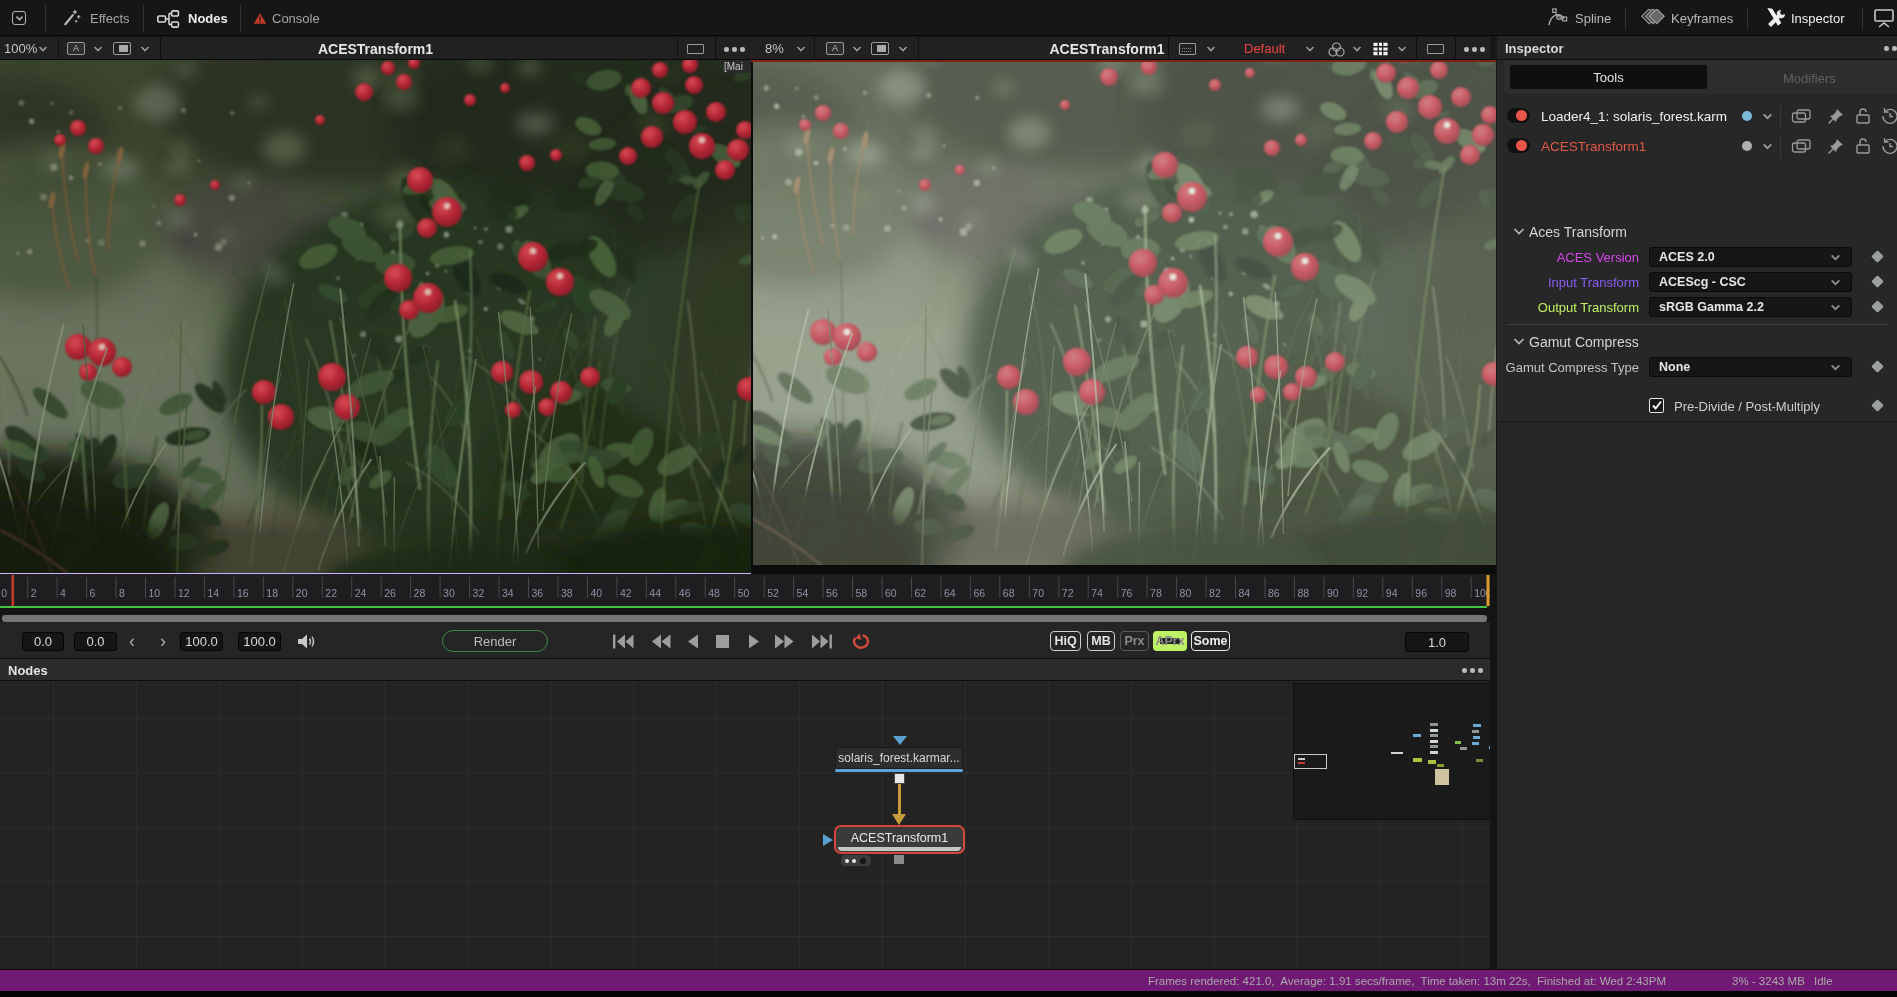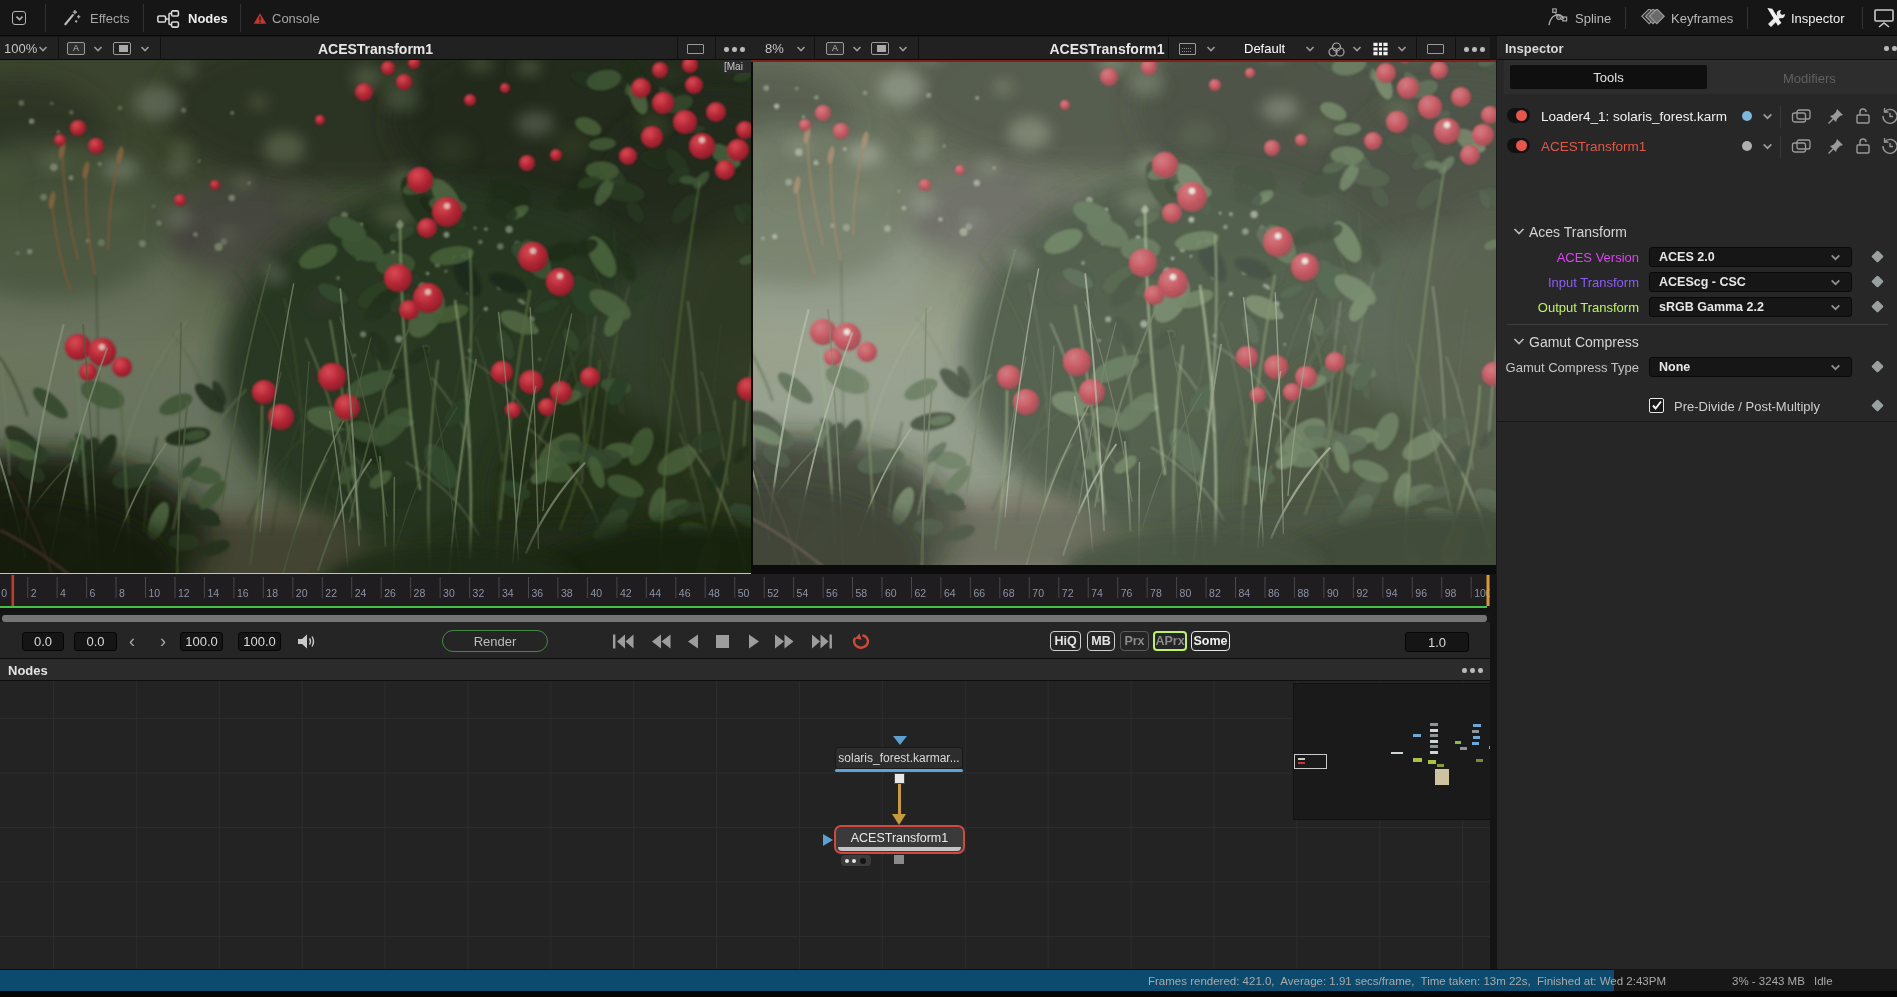--- a/index.html
+++ b/index.html
@@ -102,21 +102,21 @@
   </svg>
 <div class="abs" style="left:918px;top:37px;width:1px;height:23px;background:#111"></div>
 <div class="abs" style="left:751px;top:41px;font-size:14px;color:#e6e6e6;font-weight:700;white-space:nowrap;width:712px;text-align:center">ACESTransform1</div>
 <div class="abs" style="left:1168px;top:37px;width:1px;height:23px;background:#111"></div>
 <div class="abs" style="left:1179px;top:43px;width:17px;height:12px;border:1.3px solid #9a9a9a;border-radius:1px">
     <div class="abs" style="left:2px;top:4px;width:9px;height:4px;border-top:1.5px dotted #8a8a8a;border-bottom:1.5px dotted #8a8a8a"></div>
   </div>
 <svg class="abs" style="left:1206px;top:45px" width="10" height="8" viewBox="0 0 10 8">
     <path d="M1.5 2 L5 5.5 L8.5 2" stroke="#9a9a9a" stroke-width="1.6" fill="none"></path>
   </svg>
-<div class="abs" style="left:1244px;top:41px;font-size:13px;color:#ffffff;font-weight:400;white-space:nowrap;">Default</div>
+<div class="abs" style="left:1244px;top:41px;font-size:13px;color:#ef4444;font-weight:400;white-space:nowrap;">Default</div>
 <svg class="abs" style="left:1305px;top:45px" width="10" height="8" viewBox="0 0 10 8">
     <path d="M1.5 2 L5 5.5 L8.5 2" stroke="#9a9a9a" stroke-width="1.6" fill="none"></path>
   </svg>
 <svg class="abs" style="left:1327px;top:41px" width="19" height="17" viewBox="0 0 19 17">
     <g stroke="#a9a9a9" stroke-width="1.2" fill="none">
       <circle cx="9.5" cy="6" r="4"></circle>
       <circle cx="6" cy="11" r="4"></circle>
       <circle cx="13" cy="11" r="4"></circle>
     </g>
   </svg>
@@ -759,21 +759,21 @@
       <path d="M210.5 1.5 L218.5 8.5 L210.5 15.5 Z" fill="#9d9d9d"></path>
       <rect x="219.5" y="1.5" width="2.4" height="14" fill="#9d9d9d"></rect>
       <g>
         <path d="M252.5 2.2 a7 6.3 0 1 1 -7.2 2.5" stroke="#d04a3c" stroke-width="2.4" fill="none"></path>
         <path d="M251.5 6.8 l-6.3 -1.2 l4.3 -5 Z" fill="#d04a3c"></path>
       </g>
     </svg>
     <div class="abs" style="left:1050px;top:9px;width:31px;height:20px;border:1px solid #cfcfcf;border-radius:4px;color:#e3e3e3;font-size:12.5px;font-weight:600;display:flex;align-items:center;justify-content:center">HiQ</div>
     <div class="abs" style="left:1087px;top:9px;width:28px;height:20px;border:1px solid #cfcfcf;border-radius:4px;color:#e3e3e3;font-size:12.5px;font-weight:600;display:flex;align-items:center;justify-content:center">MB</div>
     <div class="abs" style="left:1120px;top:9px;width:29px;height:20px;border:1px solid #5a5a5a;border-radius:4px;color:#8a8a8a;font-size:12.5px;font-weight:600;display:flex;align-items:center;justify-content:center">Prx</div>
-    <div class="abs" style="left:1153px;top:9px;width:34px;height:20px;border:2px solid #bef264;border-radius:4px;color:#8a8a8a;font-size:12.5px;font-weight:600;display:flex;align-items:center;justify-content:center">APrx</div>
+    <div class="abs" style="left:1153px;top:9px;width:34px;height:20px;border:7px solid #bef264;border-radius:4px;color:#8a8a8a;font-size:12.5px;font-weight:600;display:flex;align-items:center;justify-content:center">APrx</div>
     <div class="abs" style="left:1191px;top:9px;width:39px;height:20px;border:1px solid #e8e8e8;border-radius:4px;color:#f0f0f0;font-size:12.5px;font-weight:600;display:flex;align-items:center;justify-content:center">Some</div>
     <div class="abs" style="left:1405px;top:10px;width:64px;height:20px;background:#151515;border:1px solid #060606;border-radius:3px;color:#d9d9d9;font-size:13px;display:flex;align-items:center;justify-content:center">1.0</div>
   </div>
 <div class="abs" style="left:0;top:659px;width:1490px;height:22px;background:#2b2b2b;border-bottom:1px solid #0e0e0e">
     <div class="abs" style="left:8px;top:4px;font-size:13px;color:#e3e3e3;font-weight:700;white-space:nowrap;">Nodes</div>
     <div class="abs" style="left:1462px;top:9px;width:4.5px;height:4.5px;border-radius:50%;background:#b9b9b9"></div>
     <div class="abs" style="left:1470px;top:9px;width:4.5px;height:4.5px;border-radius:50%;background:#b9b9b9"></div>
     <div class="abs" style="left:1478px;top:9px;width:4.5px;height:4.5px;border-radius:50%;background:#b9b9b9"></div>
   </div>
 <div class="abs" style="left:0;top:681px;width:1490px;height:288px;background:#232323;background-image:linear-gradient(to right,#2c2c2c 1px,transparent 1px),linear-gradient(to bottom,#2c2c2c 1px,transparent 1px);background-size:82.9px 54.5px;background-position:53px 37px">
@@ -814,21 +814,21 @@
       <div class="abs" style="left:178px;top:58px;width:7px;height:3px;background:#6aa9d8"></div>
       <div class="abs" style="left:182px;top:75px;width:7px;height:3px;background:#7a8a3a"></div>
       <div class="abs" style="left:195px;top:62px;width:7px;height:3px;background:#6aa9d8"></div>
       <div class="abs" style="left:141px;top:85px;width:14px;height:16px;background:#cfc2a0"></div>
       <div class="abs" style="left:0;top:70px;width:33px;height:15px;border:1px solid #c9c9c9">
         <div class="abs" style="left:3px;top:3px;width:7px;height:2px;background:#c9c9c9"></div>
         <div class="abs" style="left:3px;top:7px;width:7px;height:2px;background:#c0392b"></div>
       </div>
     </div>
   </div>
-<div class="abs" style="left:0;top:969px;width:1614px;height:22px;background:#0c4a6e;border-top:1px solid #0c0c0c">
+<div class="abs" style="left:0;top:969px;width:1897px;height:22px;background:#701a75;border-top:1px solid #0c0c0c">
     <div class="abs" style="left:1148px;top:5px;font-size:11.5px;color:#a9a9a9;font-weight:400;white-space:nowrap;">Frames rendered: 421.0,&nbsp; Average: 1.91 secs/frame,&nbsp; Time taken: 13m 22s,&nbsp; Finished at: Wed 2:43PM</div>
     <div class="abs" style="left:1732px;top:5px;font-size:11.5px;color:#a9a9a9;font-weight:400;white-space:nowrap;">3% - 3243 MB</div>
     <div class="abs" style="left:1814px;top:5px;font-size:11.5px;color:#a9a9a9;font-weight:400;white-space:nowrap;">Idle</div>
   </div>
 <div class="abs" style="left:0;top:991px;width:1897px;height:6px;background:#050505"></div>
 <div class="abs" style="left:1497px;top:36px;width:400px;height:933px;background:#272727">
     <div class="abs" style="left:0;top:0;width:400px;height:24px;background:#242424;border-bottom:1px solid #0e0e0e">
       <div class="abs" style="left:8px;top:5px;font-size:13px;color:#d9d9d9;font-weight:700;white-space:nowrap;">Inspector</div>
       <div class="abs" style="left:387px;top:10px;width:4.5px;height:4.5px;border-radius:50%;background:#b9b9b9"></div>
       <div class="abs" style="left:395px;top:10px;width:4.5px;height:4.5px;border-radius:50%;background:#b9b9b9"></div>

